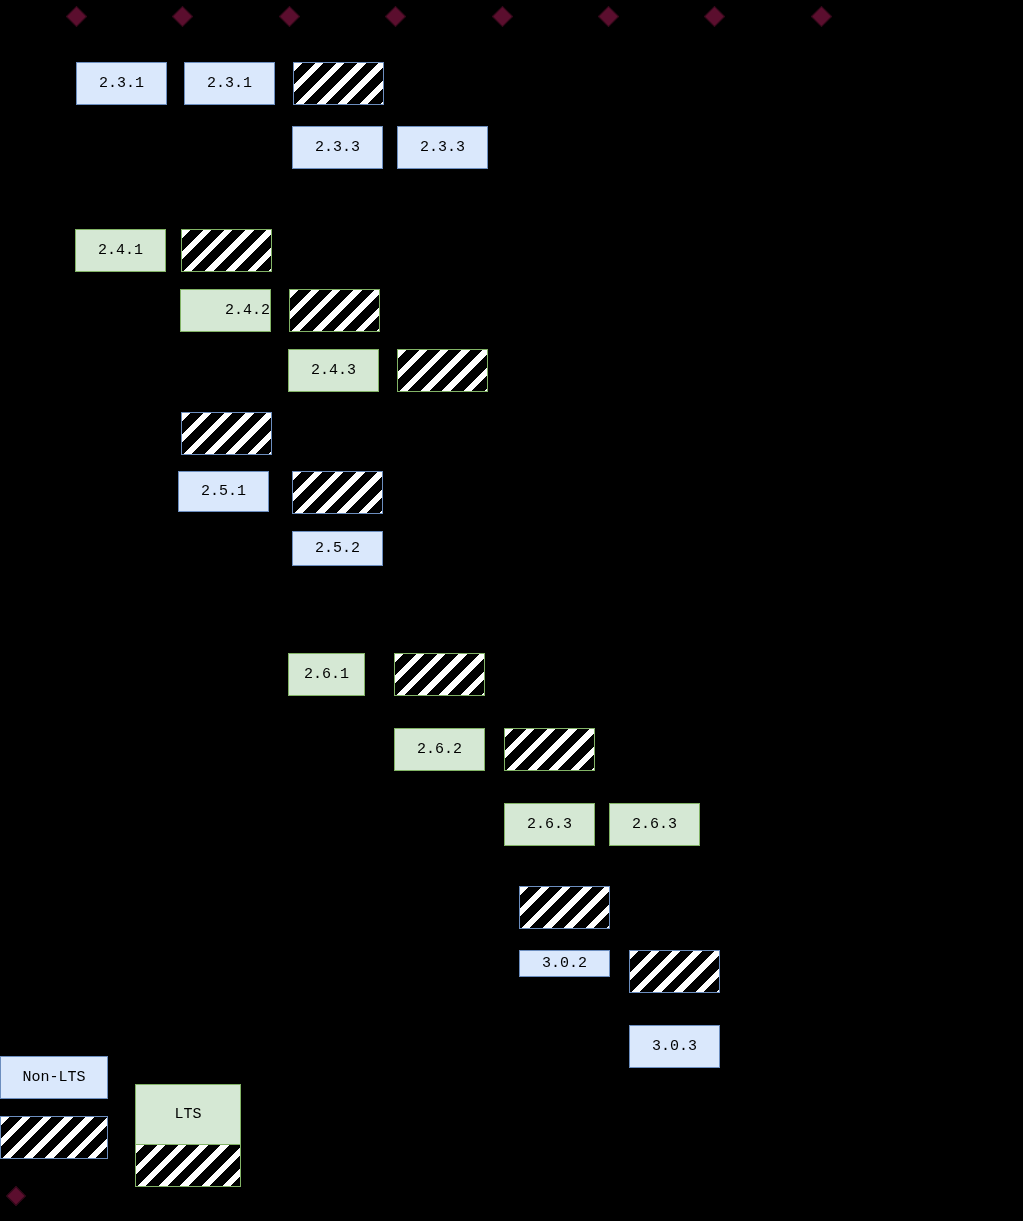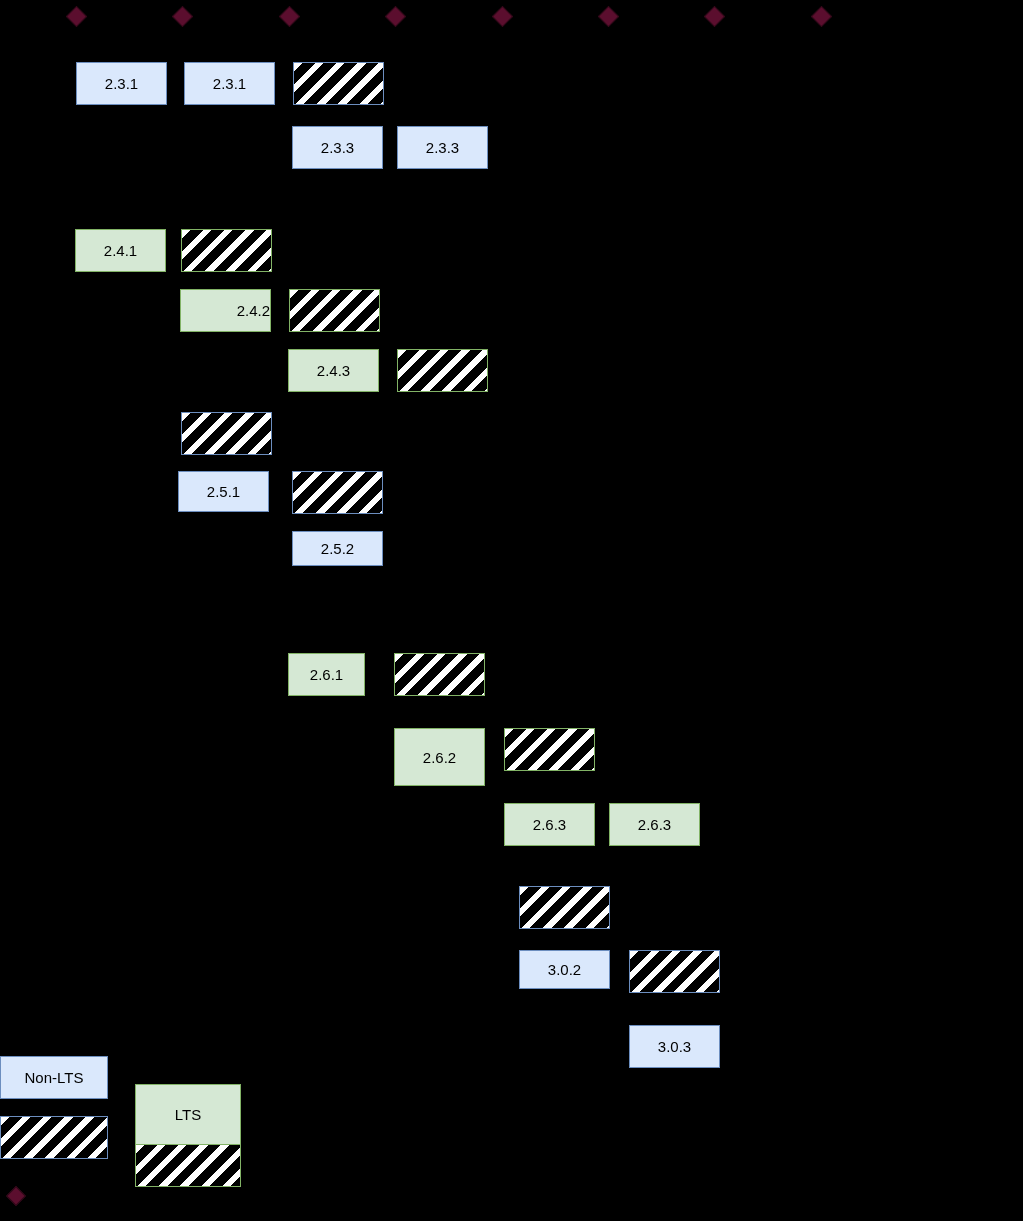--- a/index.html
+++ b/index.html
@@ -6,21 +6,21 @@
     margin: 0;
     padding: 0;
     background: #000;
   }
   #stage {
     position: relative;
     width: 1023px;
     height: 1221px;
     background: var(--canvas-bg, #000);
     overflow: hidden;
-    font-family: Liberation Sans, sans-serif;
+    font-family: Liberation Mono, monospace;
     border-radius: 8px;
   }
   .diamond {
     position: absolute;
     transform: rotate(45deg);
     background: var(--milestone-fill, #5b0e2e);
     border: 1px solid var(--milestone-border, #2e0817);
     box-sizing: border-box;
   }
   .box {
@@ -114,36 +114,36 @@
     </div>
     <div class="box non-lts" style="left: 292px; top: 531px; width: 91px; height: 35px;">
       <span class="lbl">2.5.2</span>
     </div>
     <div class="box lts" style="left: 288px; top: 625px; width: 77px; height: 43px;">
       <span class="lbl">2.6.1</span>
     </div>
     <div class="box lts hatched" style="left: 394px; top: 625px; width: 91px; height: 43px;">
       <span class="lbl"></span>
     </div>
-    <div class="box lts" style="left: 394px; top: 700px; width: 91px; height: 58px;">
+    <div class="box lts" style="left: 394px; top: 700px; width: 91px; height: 43px;">
       <span class="lbl">2.6.2</span>
     </div>
     <div class="box lts hatched" style="left: 504px; top: 700px; width: 91px; height: 43px;">
       <span class="lbl"></span>
     </div>
     <div class="box lts" style="left: 504px; top: 775px; width: 91px; height: 43px;">
       <span class="lbl">2.6.3</span>
     </div>
     <div class="box lts" style="left: 609px; top: 775px; width: 91px; height: 43px;">
       <span class="lbl">2.6.3</span>
     </div>
     <div class="box non-lts hatched" style="left: 519px; top: 886px; width: 91px; height: 43px;">
       <span class="lbl"></span>
     </div>
-    <div class="box non-lts" style="left: 519px; top: 950px; width: 91px; height: 39px;">
+    <div class="box non-lts" style="left: 519px; top: 950px; width: 91px; height: 27px;">
       <span class="lbl">3.0.2</span>
     </div>
     <div class="box non-lts hatched" style="left: 629px; top: 950px; width: 91px; height: 43px;">
       <span class="lbl"></span>
     </div>
     <div class="box non-lts" style="left: 629px; top: 1025px; width: 91px; height: 43px; text-align: right;">
       <span class="lbl">3.0.3</span>
     </div>
     <div class="box non-lts" style="left: 0px; top: 1056px; width: 108px; height: 43px;">
       <span class="lbl">Non-LTS</span>

